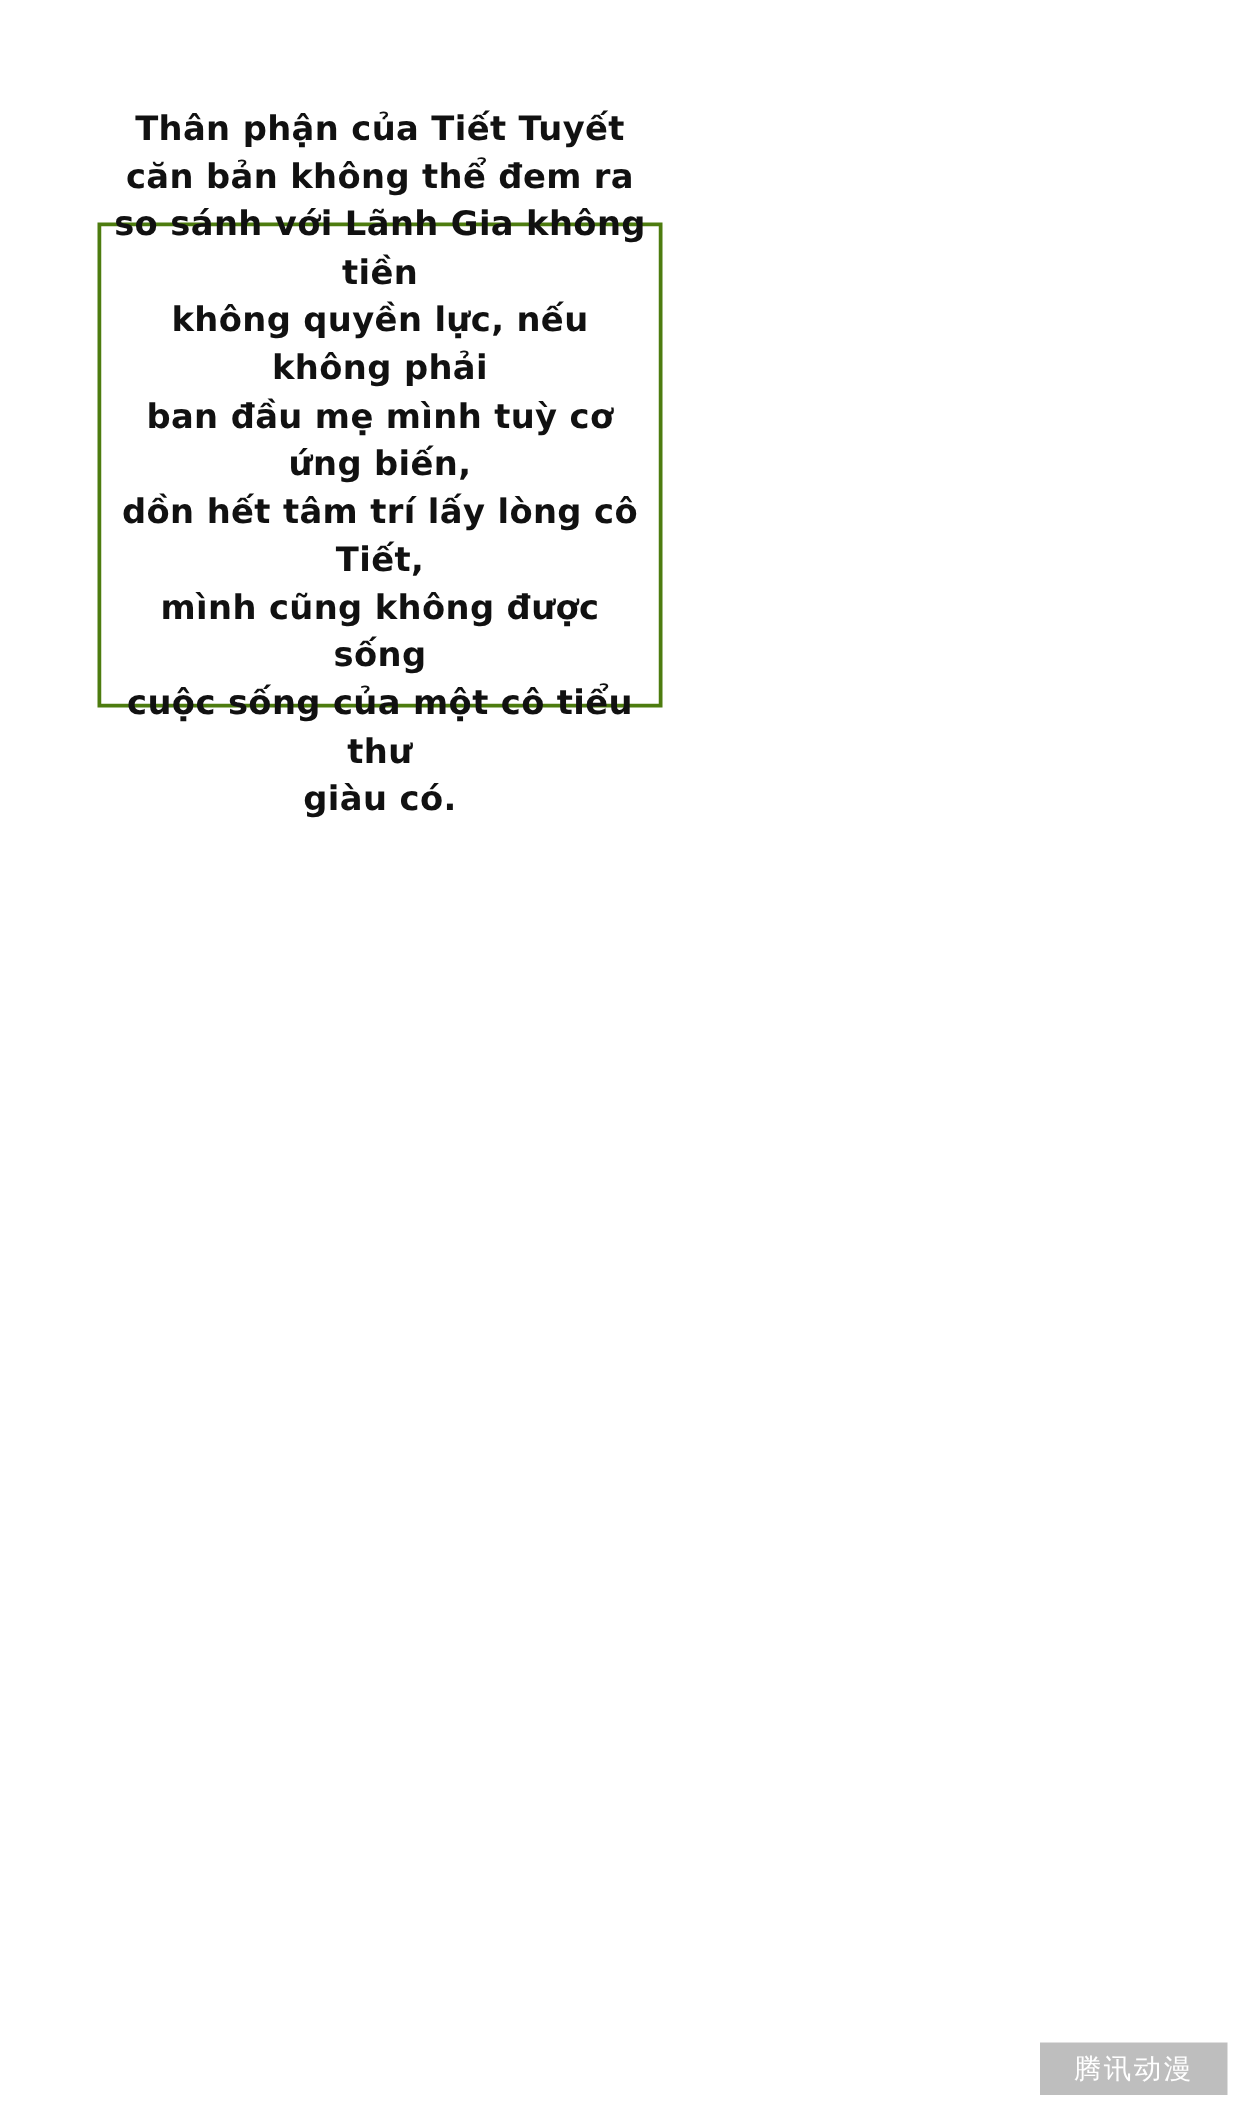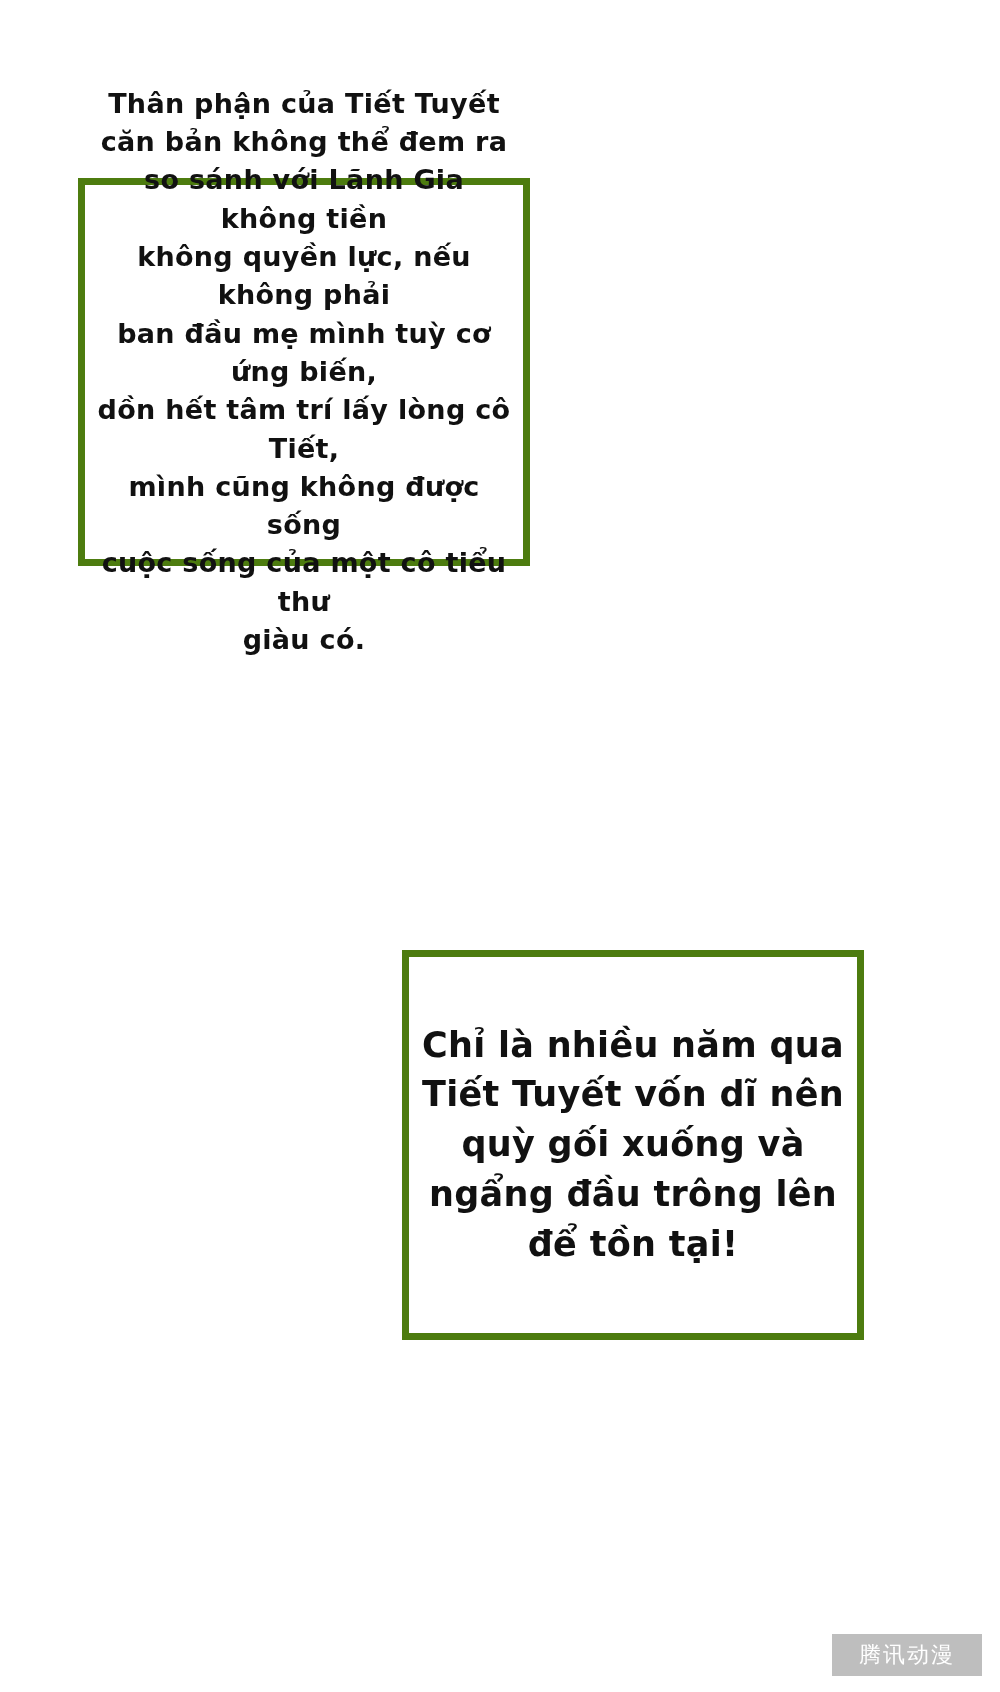--- a/index.html
+++ b/index.html
@@ -13,21 +13,21 @@
     height: 1692px;
     background: #ffffff;
     overflow: hidden;
     font-family: "DejaVu Sans", sans-serif;
   }
 
   
   .panel {
     position: absolute;
     box-sizing: border-box;
-    border: 7px solid #4d7c0f;
+    border: 3px solid #4d7c0f;
     background: #ffffff;
     display: flex;
     align-items: center;
     justify-content: center;
   }
   .panel-text {
     text-align: center;
     color: #111111;
     font-weight: 700;
     white-space: pre-line;
@@ -89,23 +89,16 @@
 căn bản không thể đem ra
 so sánh với Lãnh Gia không tiền
 không quyền lực, nếu không phải
 ban đầu mẹ mình tuỳ cơ ứng biến,
 dồn hết tâm trí lấy lòng cô Tiết,
 mình cũng không được sống
 cuộc sống của một cô tiểu thư
 giàu có.</div>
   </div>
 
-  <div class="panel" id="panel-bottom">
-    <div class="panel-text">Chỉ là nhiều năm qua
-Tiết Tuyết vốn dĩ nên
-quỳ gối xuống và
-ngẩng đầu trông lên
-để tồn tại!</div>
-  </div>
 
   <div class="watermark">腾讯动漫</div>
 
 </div>
 
 </body></html>

